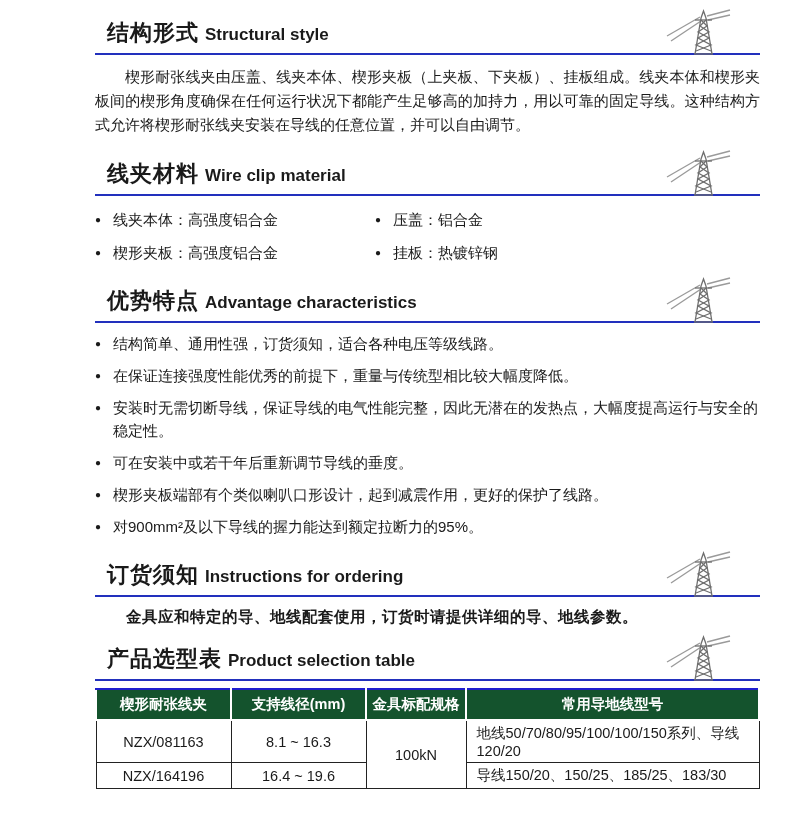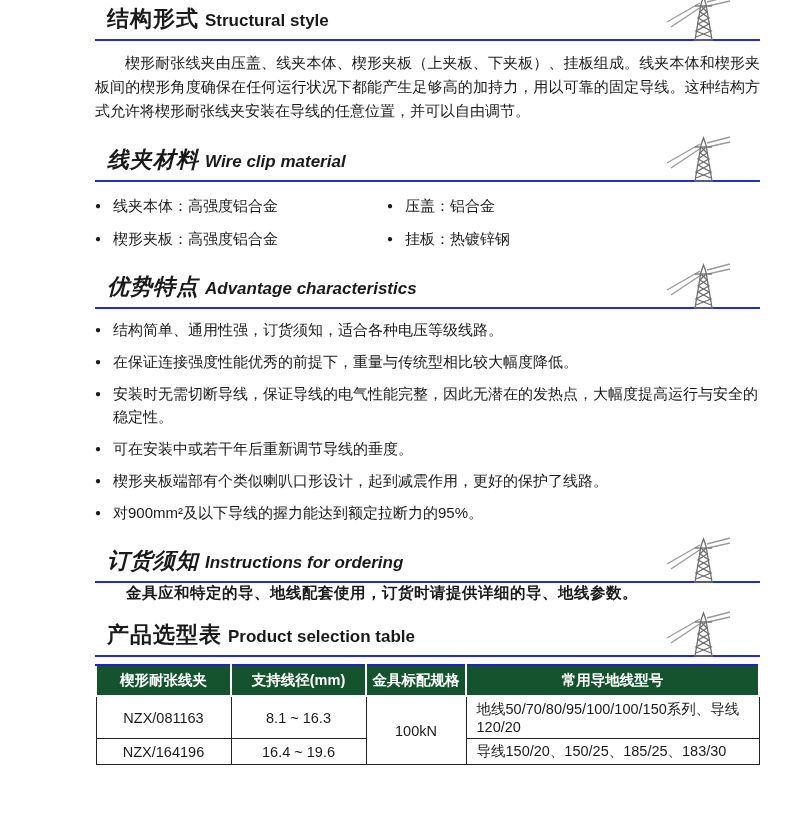--- a/index.html
+++ b/index.html
@@ -6,21 +6,21 @@
   html, body {
     width: 800px;
     background: #ffffff;
     font-family: "Liberation Sans", "DejaVu Sans", sans-serif;
     color: #1a1a1a;
   }
   body { height: 827px; overflow: hidden; }
   .page {
     width: 800px;
     height: 827px;
-    padding: 2px 40px 0 95px;
+    padding: 16px 40px 0 95px;
     position: relative;
   }
 
   
   .sec-head {
     position: relative;
     border-bottom: 2px solid #2230bd;
     padding: 2px 0 5px 12px;
     margin-top: 0;
   }
@@ -64,27 +64,28 @@
     content: "●";
     position: absolute;
     left: 0;
     top: 0;
     font-size: 10px;
     line-height: 23px;
   }
   .two-col {
     display: grid;
     grid-template-columns: 280px auto;
-    column-gap: 12px;
+    column-gap: 0;
     margin-top: 2px;
   }
   .two-col ul.bullets li { margin-top: 10px; }
 
   
   .order-lead {
+    margin-top: 10px;
     margin-bottom: 14px;
     font-size: 15.5px;
     font-weight: bold;
     text-indent: 2em;
     letter-spacing: 0.5px;
   }
 
   
   table.sel {
     width: 100%;
@@ -111,21 +112,21 @@
     background: #fff;
   }
   table.sel td.cond {
     text-align: left;
     padding-left: 10px;
   }
   col.c-model { width: 135px; }
   col.c-dia   { width: 135px; }
   col.c-spec  { width: 100px; }
 
-  .m-sec { margin-top: 20px; font-style: italic; }
+  .m-sec { margin-top: 20px; }
 </style>
 </head>
 <body>
 
 <svg width="0" height="0" style="position:absolute">
   <defs>
     <g id="tower-glyph" stroke="#6e6e6e" stroke-width="1.3" fill="none">
 
       <path d="M1,27 L34,8" stroke="#9a9a9a"></path>
       <path d="M5,32 L35,12" stroke="#9a9a9a"></path>

